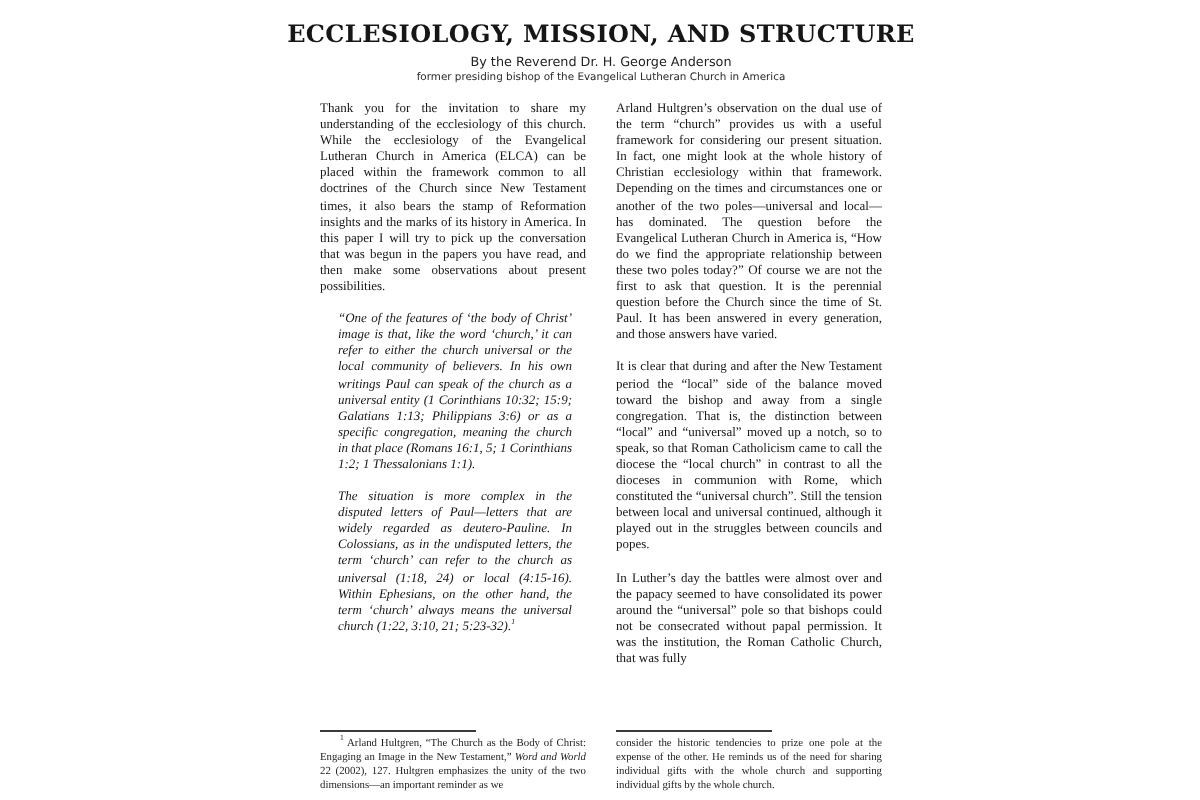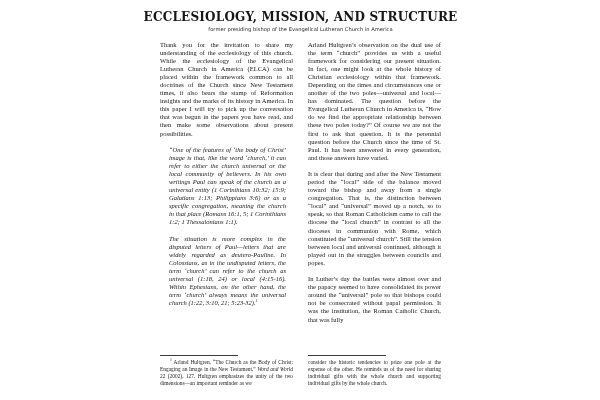--- a/index.html
+++ b/index.html
@@ -37,20 +37,21 @@
   sup.fnmark { font-size:3.8px; vertical-align:super; line-height:0; }
   .fn-text i { font-style:italic; }
 </style>
 </head>
 <body>
 
 <div class="page">
 
   <div class="hdr">
     <div class="title">ECCLESIOLOGY, MISSION, AND STRUCTURE</div>
+    <div class="byline">By the Reverend Dr. H. George Anderson</div>
     <div class="affil">former presiding bishop of the Evangelical Lutheran Church in America</div>
   </div>
 
   <div class="columns">
 
     <div class="col">
       <div class="bodytext">
         <p class="para">Thank you for the invitation to share my understanding of the ecclesiology of this church.  While the ecclesiology of the Evangelical Lutheran Church in America (ELCA) can be placed within the framework common to all doctrines of the Church since New Testament times, it also bears the stamp of Reformation insights and the marks of its history in America.  In this paper I will try to pick up the conversation that was begun in the papers you have read, and then make some observations about present possibilities.</p>
         <div class="quote">“One of the features of ‘the body of Christ’ image is that, like the word ‘church,’ it can refer to either the church universal or the local community of believers.  In his own writings Paul can speak of the church as a universal entity (1 Corinthians 10:32; 15:9; Galatians 1:13; Philippians 3:6) or as a specific congregation, meaning the church in that place (Romans 16:1, 5; 1 Corinthians 1:2; 1 Thessalonians 1:1).</div>
         <div class="quote"><span>The situation is more complex in the disputed letters  of Paul—letters that are widely regarded as deutero-Pauline.  In Colossians, as in the undisputed letters, the term ‘church’ can refer to the church as universal (1:18, 24) or local (4:15-16).  Within Ephesians, on the other hand, the term ‘church’ always means the universal church (1:22, 3:10, 21; 5:23-32).</span><sup class="fnmark">1</sup></div>

